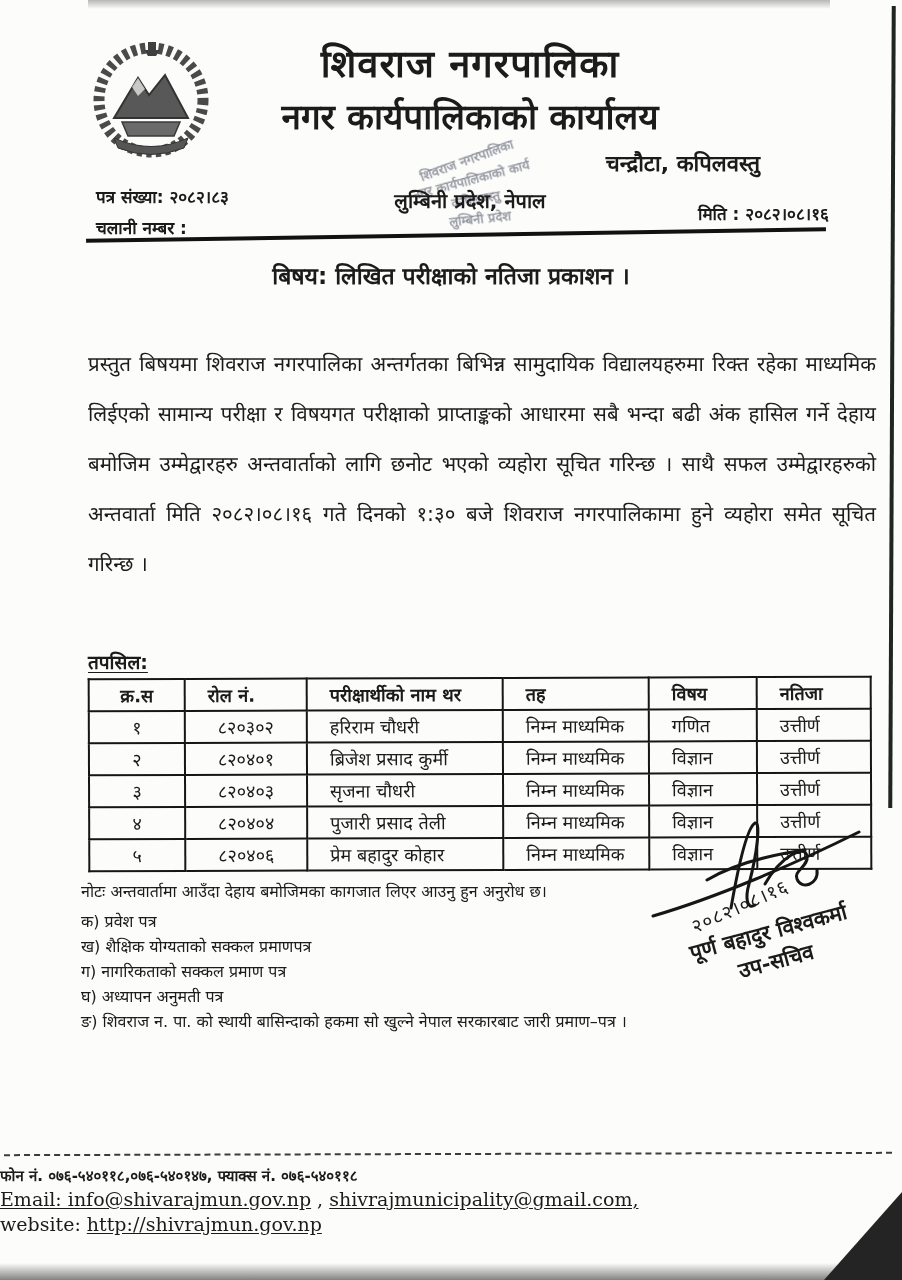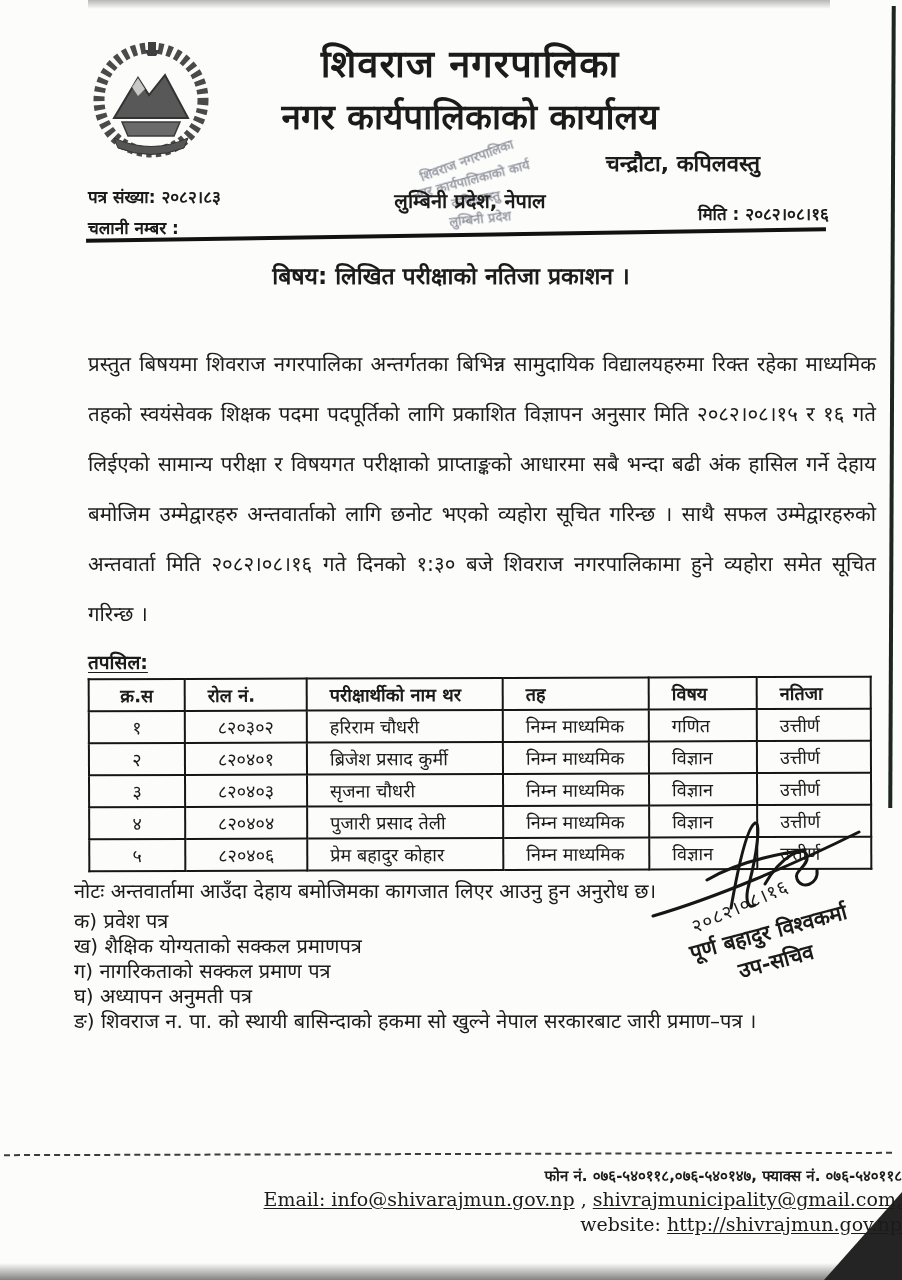--- a/index.html
+++ b/index.html
@@ -28,21 +28,21 @@
   .addr2 { font-size:20px; font-weight:bold; margin-top:10px; }
 
   .stamp { position:absolute; left:366px; top:150px; width:215px;
     transform:rotate(-13deg); color:rgba(72,76,96,0.55); text-align:center;
     font-size:13px; font-weight:bold; line-height:20px; filter:blur(0.4px); pointer-events:none; }
   .stamp div:nth-child(1){ transform:rotate(-7deg); }
   .stamp div:nth-child(2){ transform:rotate(-2deg); }
   .stamp div:nth-child(3){ transform:rotate(3deg); }
   .stamp div:nth-child(4){ transform:rotate(7deg); }
 
-  .ref-block { position:absolute; left:88px; top:182px; font-size:17px; font-weight:bold; line-height:31px; }
+  .ref-block { position:absolute; left:96px; top:182px; font-size:17px; font-weight:bold; line-height:31px; }
   .date-line { position:absolute; left:698px; top:202px; font-size:17px; font-weight:bold; }
   .head-rule { position:absolute; left:86px; top:233px; width:740px; height:4px;
     background:#121212; transform:rotate(-0.9deg); }
 
   .subject { position:absolute; left:0; top:259px; width:100%; text-align:center;
     font-size:23px; font-weight:bold; }
 
   
   .body-text { position:absolute; left:88px; top:349px; width:788px; font-size:20.5px; }
   .body-line { height:50px; line-height:30px; text-align:justify; text-align-last:justify; white-space:normal; }
@@ -56,36 +56,36 @@
   table.schedule th, table.schedule td { border:2px solid #161616; padding:1px 22px; height:28px; }
   table.schedule th { font-weight:bold; text-align:left; }
   .c0 { width:50px; text-align:center !important; }
   .c1 { width:76px; }
   .c2 { width:150px; }
   .c3 { width:100px; }
   .c4 { width:62px;margin-top:48px; }
   .c5 { width:68px; }
   td.c1 { text-align:center; }
 
-  .notes { position:absolute; left:74px; top:879px; font-size:20px; line-height:25px; }
+  .notes { position:absolute; left:81px; top:879px; font-size:16px; line-height:25px; }
   .notes .note-head { margin-bottom:5px; }
 
   
   .sig-svg { position:absolute; left:645px; top:810px; }
   .sig-date { position:absolute; left:688px; top:893px; font-size:19px;
     transform:rotate(-24deg); letter-spacing:1px; }
   .sig-block { position:absolute; left:648px; top:917px; width:248px;
     transform:rotate(-15deg); text-align:center; font-weight:bold; }
   .sig-name { font-size:21px; }
   .sig-title { font-size:21px; margin-top:2px; }
 
   
   .dashed-sep { position:absolute; left:4px; top:1153px; width:888px;
     border-top:2px dashed #3c3c3c; transform:rotate(-0.15deg); }
-  .footer { position:absolute; left:0; top:1165px; width:100%; text-align:right; }
+  .footer { position:absolute; left:0; top:1165px; width:100%; text-align:left; }
   .footer-phone { font-size:15px; font-weight:bold; }
   .footer-email, .footer-site { font-size:19px; font-family:"DejaVu Serif", serif; margin-top:3px; }
   .u { text-decoration:underline; text-underline-offset:2px; }
 </style>
 </head>
 <body>
 
 <div class="page">
 
   <div class="art-top"></div>
@@ -120,21 +120,20 @@
     <div>पत्र संख्या: २०८२।८३</div>
     <div>चलानी नम्बर :</div>
   </div>
   <div class="date-line">मिति : २०८२।०८।१६</div>
   <div class="head-rule"></div>
 
   <div class="subject">बिषय: लिखित परीक्षाको नतिजा प्रकाशन ।</div>
 
   <div class="body-text">
     <div class="body-line">प्रस्तुत बिषयमा शिवराज नगरपालिका अन्तर्गतका बिभिन्न सामुदायिक विद्यालयहरुमा रिक्त रहेका माध्यमिक</div>
-    <div class="body-line">तहको स्वयंसेवक शिक्षक पदमा पदपूर्तिको लागि प्रकाशित विज्ञापन अनुसार मिति २०८२।०८।१५ र १६ गते</div>
     <div class="body-line">लिईएको सामान्य परीक्षा र विषयगत परीक्षाको प्राप्ताङ्कको आधारमा सबै भन्दा बढी अंक हासिल गर्ने देहाय</div>
     <div class="body-line">बमोजिम उम्मेद्वारहरु अन्तवार्ताको लागि छनोट भएको व्यहोरा सूचित गरिन्छ । साथै सफल उम्मेद्वारहरुको</div>
     <div class="body-line">अन्तवार्ता मिति २०८२।०८।१६ गते दिनको १:३० बजे शिवराज नगरपालिकामा हुने व्यहोरा समेत सूचित</div>
     <div class="body-line last">गरिन्छ ।</div>
   </div>
 
   <div class="tapasil">तपसिल:</div>
   <table class="schedule">
     <tbody>
         <tr>

